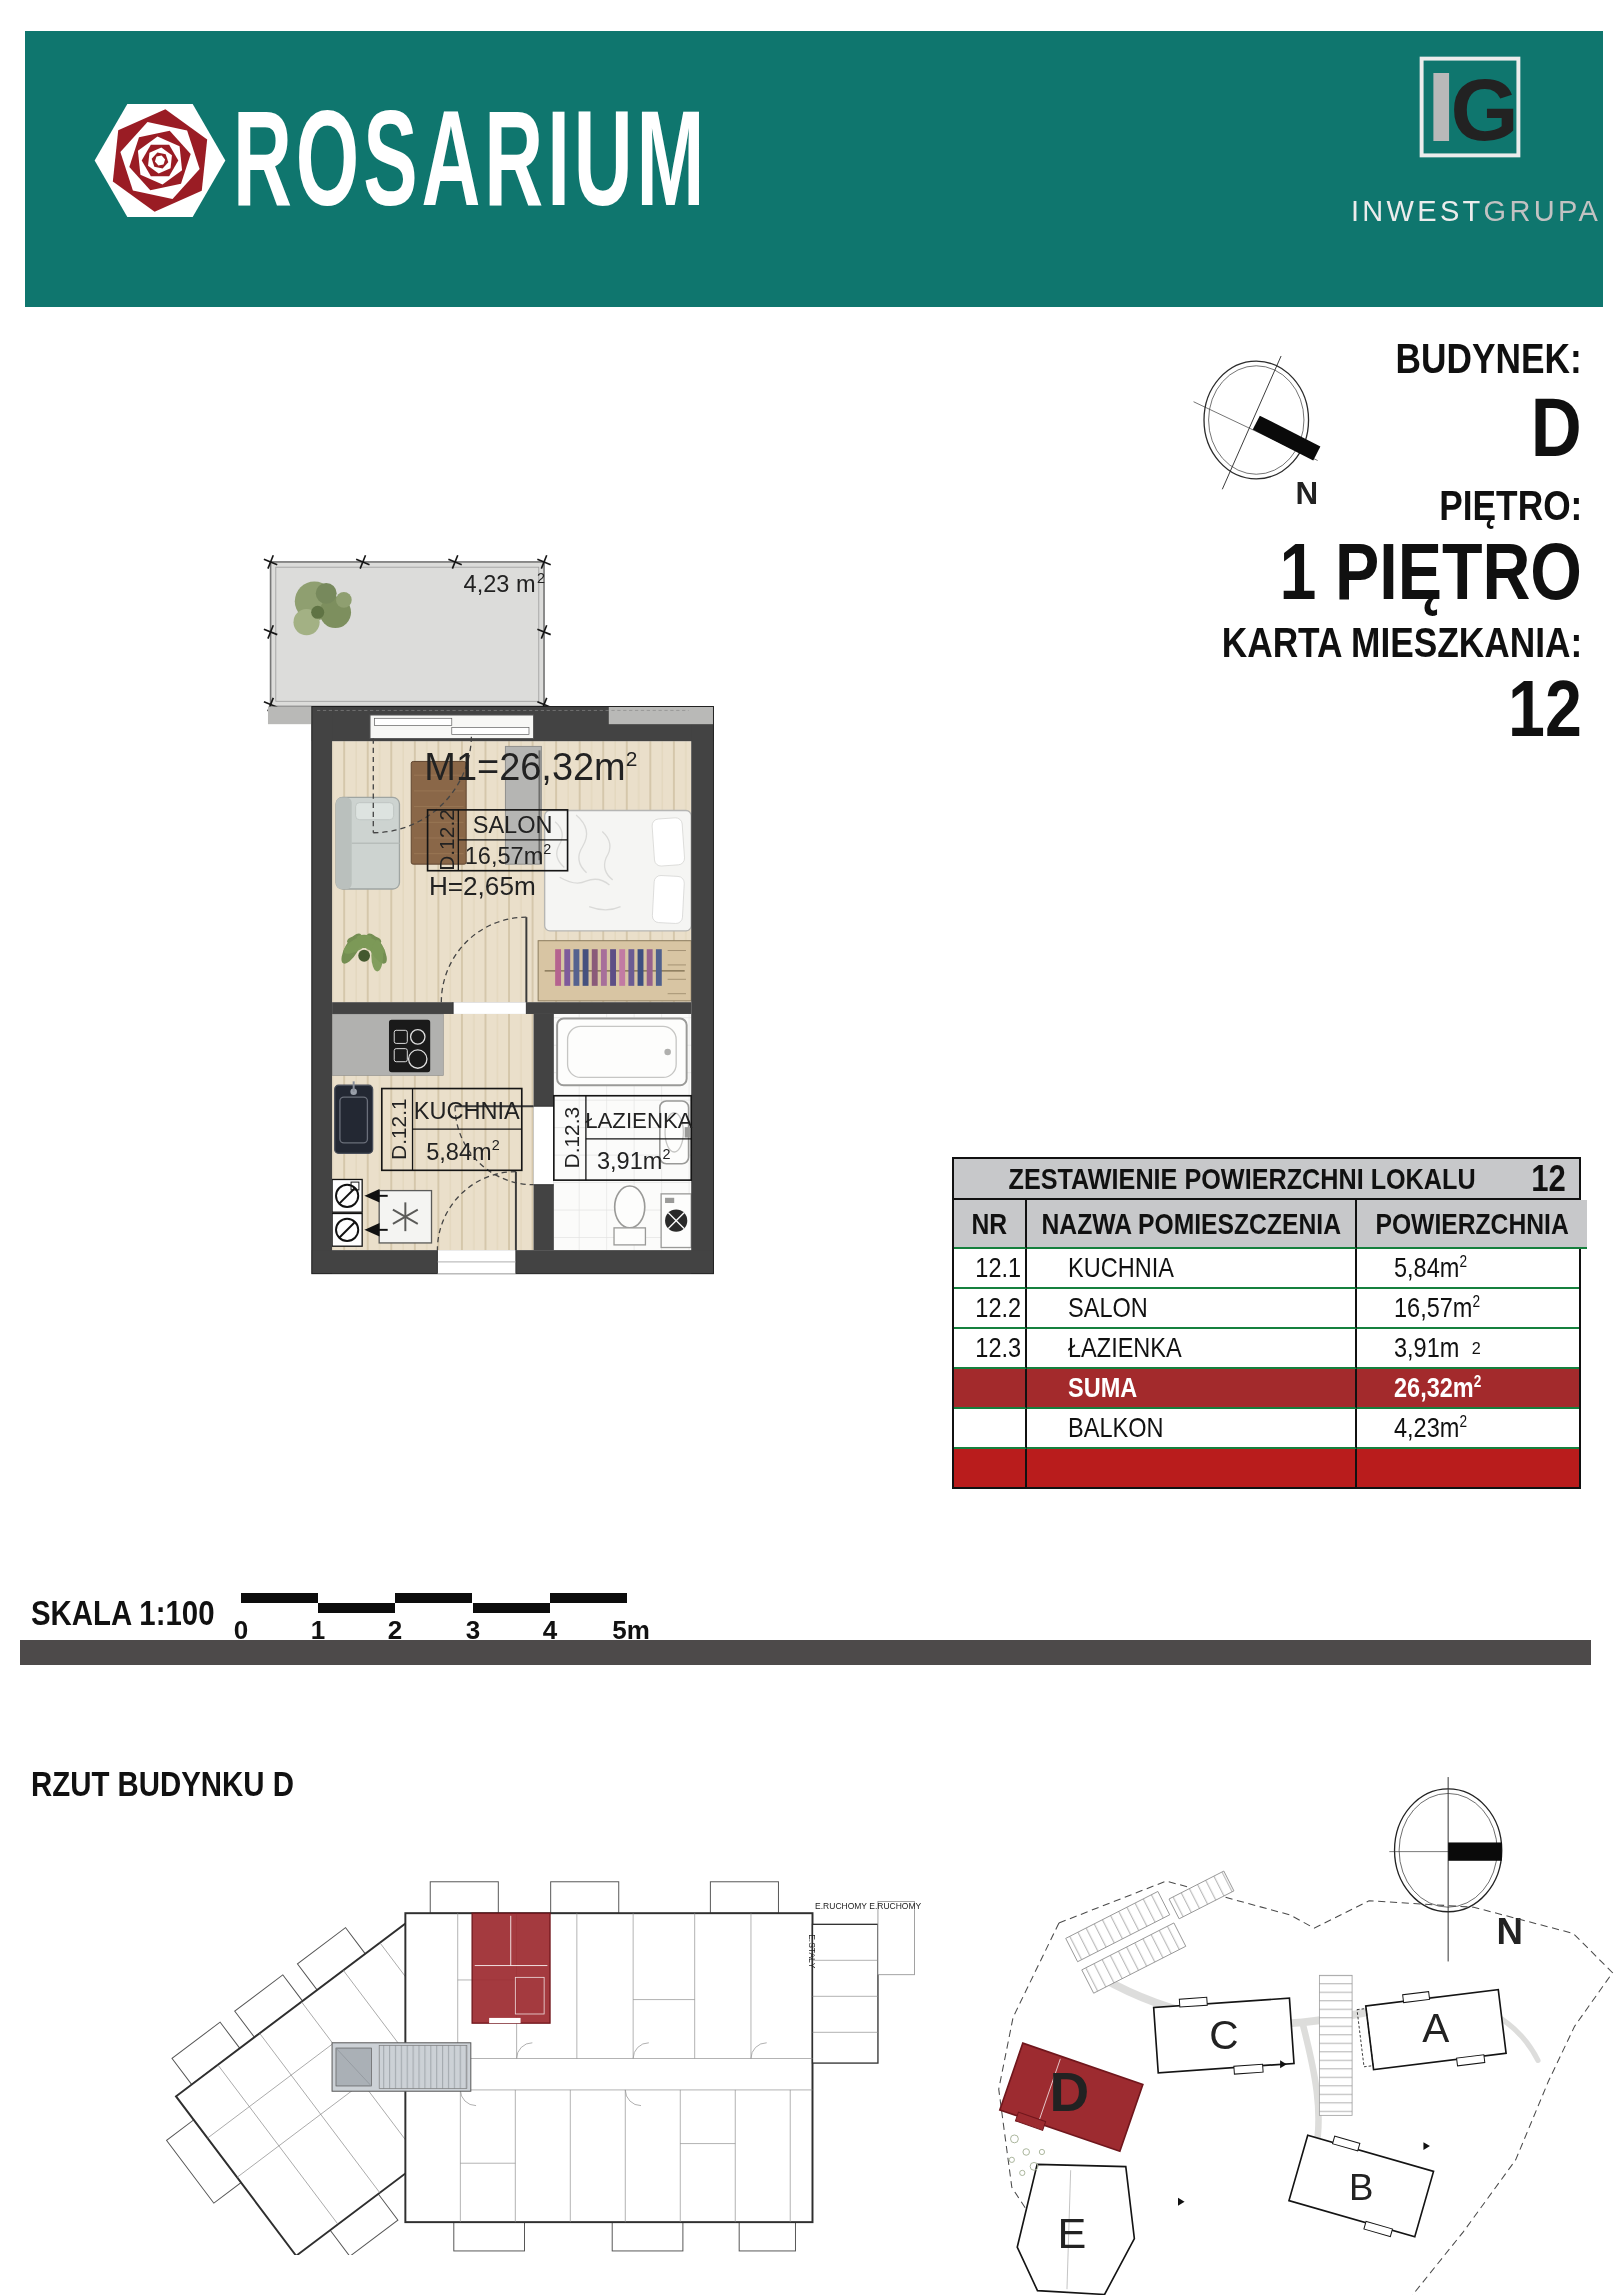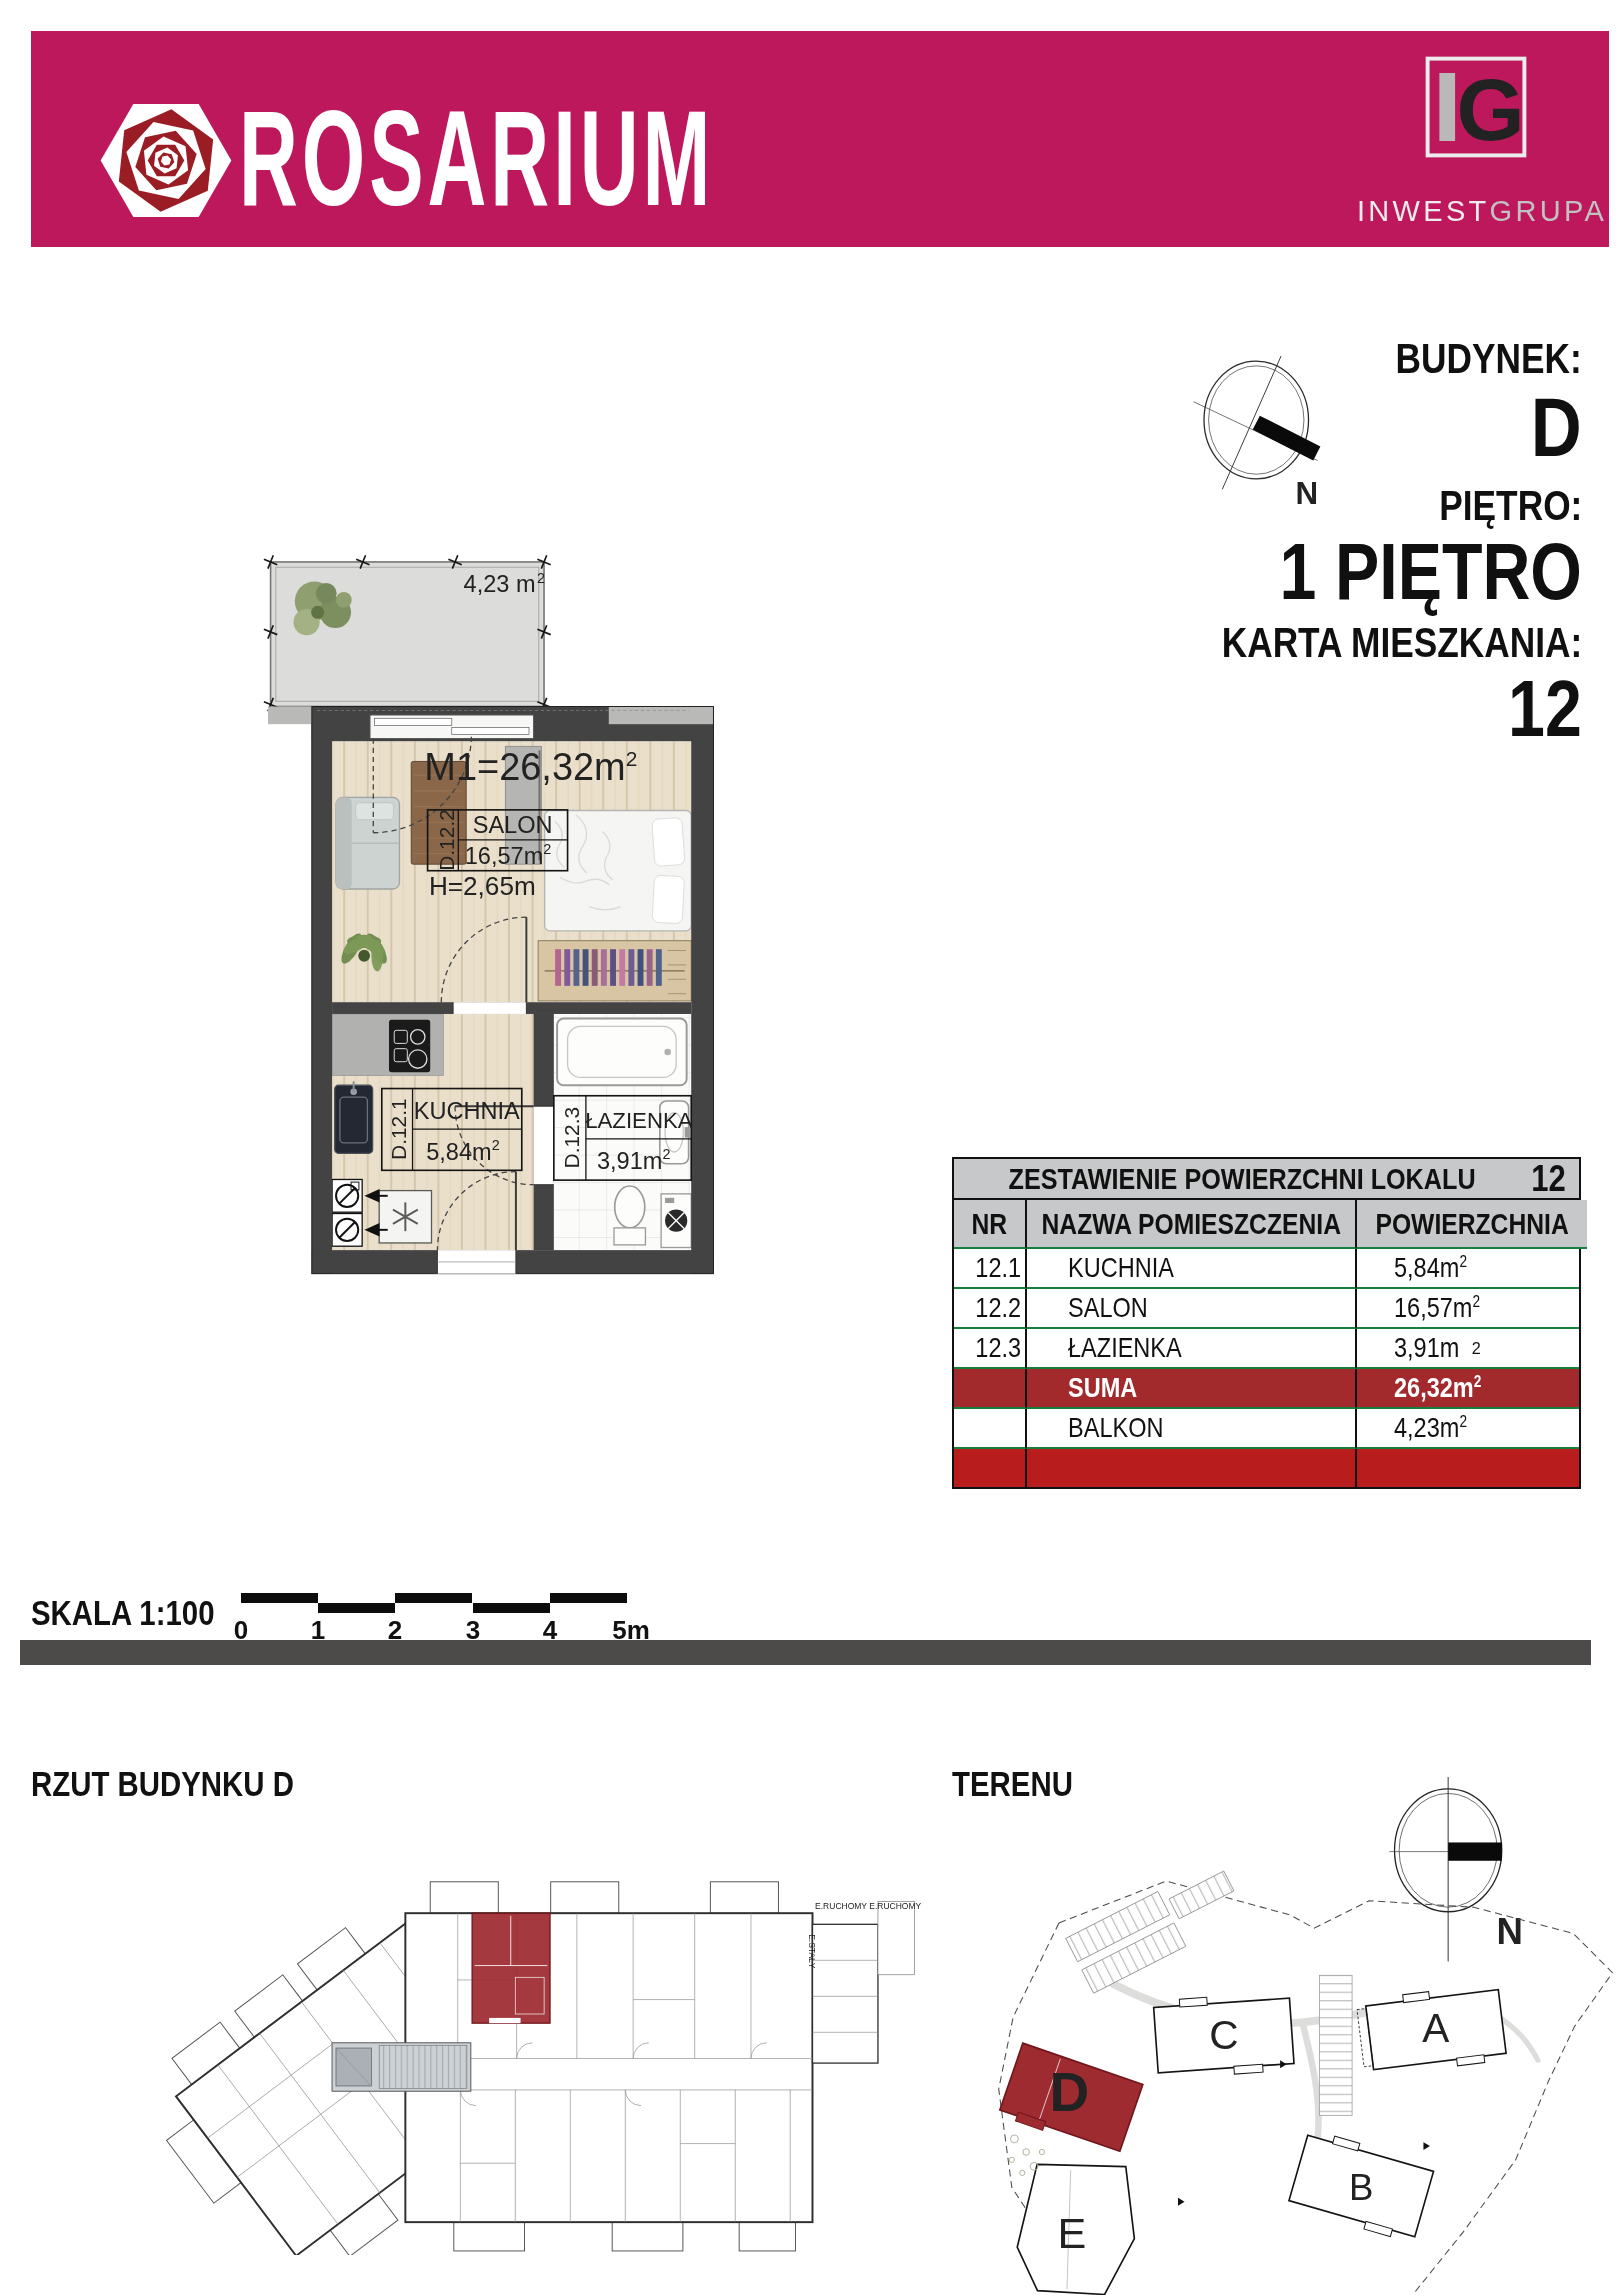--- a/index.html
+++ b/index.html
@@ -4,21 +4,21 @@
 <style>
   html,body{margin:0;padding:0}
   body{width:1623px;height:2295px;position:relative;background:#ffffff;
        font-family:"Liberation Sans",sans-serif;overflow:hidden;color:#111}
   .abs{position:absolute}
   .cnd{display:inline-block;transform:scaleX(.84);transform-origin:0 50%;white-space:nowrap}
   .cndr{display:inline-block;transform:scaleX(.84);transform-origin:100% 50%;white-space:nowrap}
   .cndc{display:inline-block;transform:scaleX(.84);transform-origin:50% 50%;white-space:nowrap}
 
   
-  .hdr{left:31px;top:31px;width:1578px;height:216px;background:#be185d}
+  .hdr{left:25px;top:31px;width:1578px;height:276px;background:#0f766e}
   .brand{left:208px;top:65px;height:124px;line-height:124px;font-size:136px;font-weight:bold;
          color:#fff;letter-spacing:6.5px;transform:scaleX(.60);transform-origin:0 50%;white-space:nowrap}
   .company{left:1320px;top:164px;width:262px;text-align:center;font-size:29px;letter-spacing:3.3px;white-space:nowrap}
   .company .p1{color:#ececec}.company .p2{color:#c2c2c2}
 
   
   .ilab{right:41px;text-align:right;font-weight:bold;font-size:42px;line-height:48px;color:#101010}
   .ival{right:41px;text-align:right;font-weight:bold;color:#101010}
 
   
@@ -530,21 +530,20 @@
     <line x1="626" y1="158" x2="737" y2="158" stroke="#fff" stroke-width="1.5" opacity=".85"></line>
     <rect x="688" y="176" width="44" height="56" fill="none" stroke="#fff" stroke-width="1.2" opacity=".85"></rect>
     <rect x="648" y="238" width="48" height="8" fill="#fff"></rect>
   </g>
 
   <text x="1146" y="72" font-size="13" fill="#8a8a8a">E.RUCHOMY E.RUCHOMY</text>
   <text transform="rotate(90 1136 110)" x="1136" y="110" font-size="13" fill="#8a8a8a">E.STAŁY</text>
 </svg>
 
 <div class="abs btitle" style="left:952px;top:1762px">
-  <div><span class="cnd">TERENU</span></div>
 </div>
 
 <svg class="abs" style="left:1371px;top:1773px" width="170" height="203" viewBox="0 0 260 310">
   <ellipse cx="118" cy="118" rx="82" ry="94" fill="none" stroke="#222" stroke-width="2"></ellipse>
   <ellipse cx="118" cy="118" rx="75" ry="87" fill="none" stroke="#222" stroke-width="1"></ellipse>
   <line x1="118" y1="6" x2="118" y2="288" stroke="#333" stroke-width="1.5"></line>
   <line x1="28" y1="120" x2="200" y2="120" stroke="#333" stroke-width="1"></line>
   <rect x="118" y="106" width="82" height="28" fill="#0a0a0a"></rect>
   <text x="192" y="262" font-size="56" font-weight="bold" fill="#0a0a0a">N</text>
 </svg>

